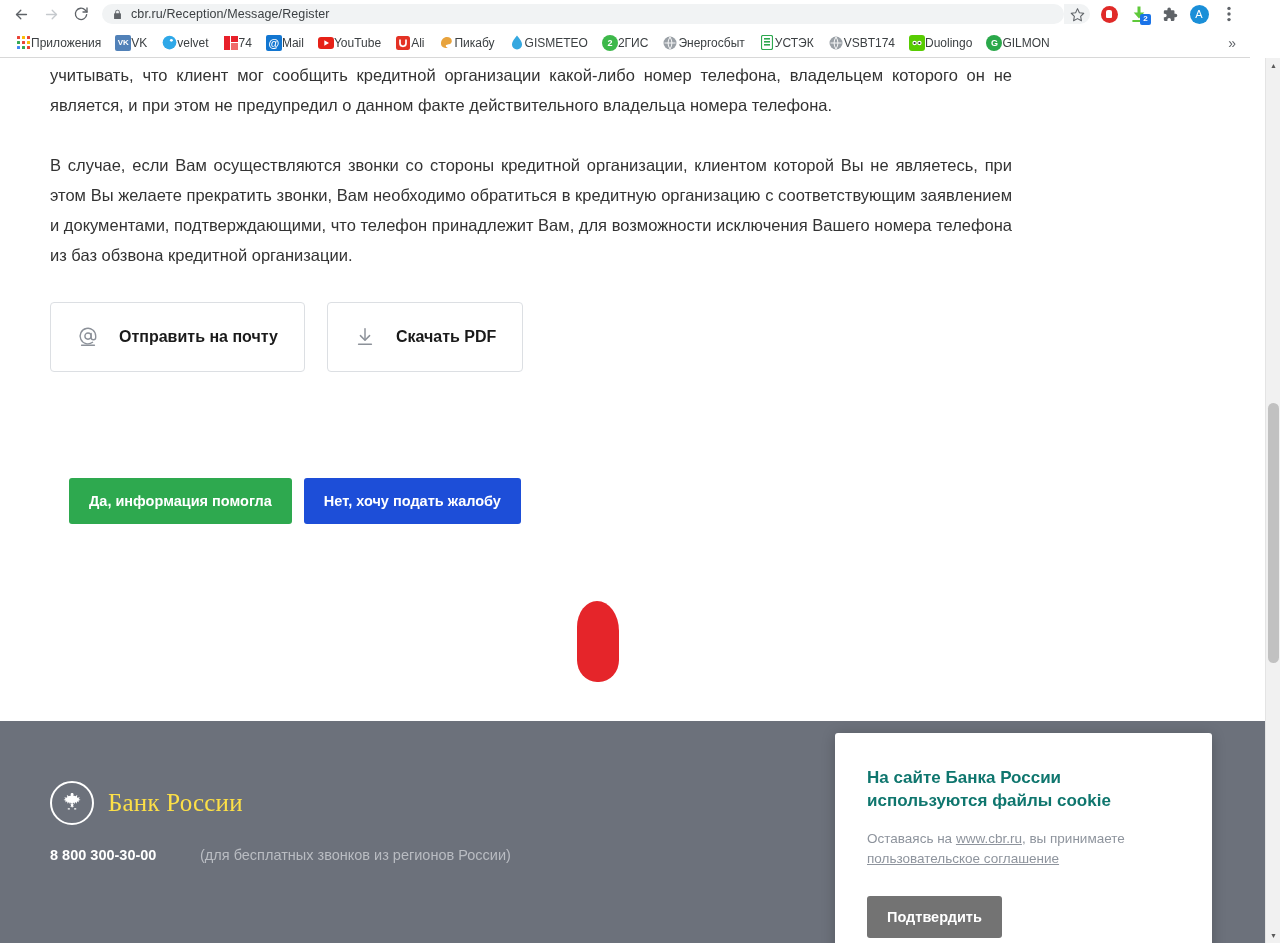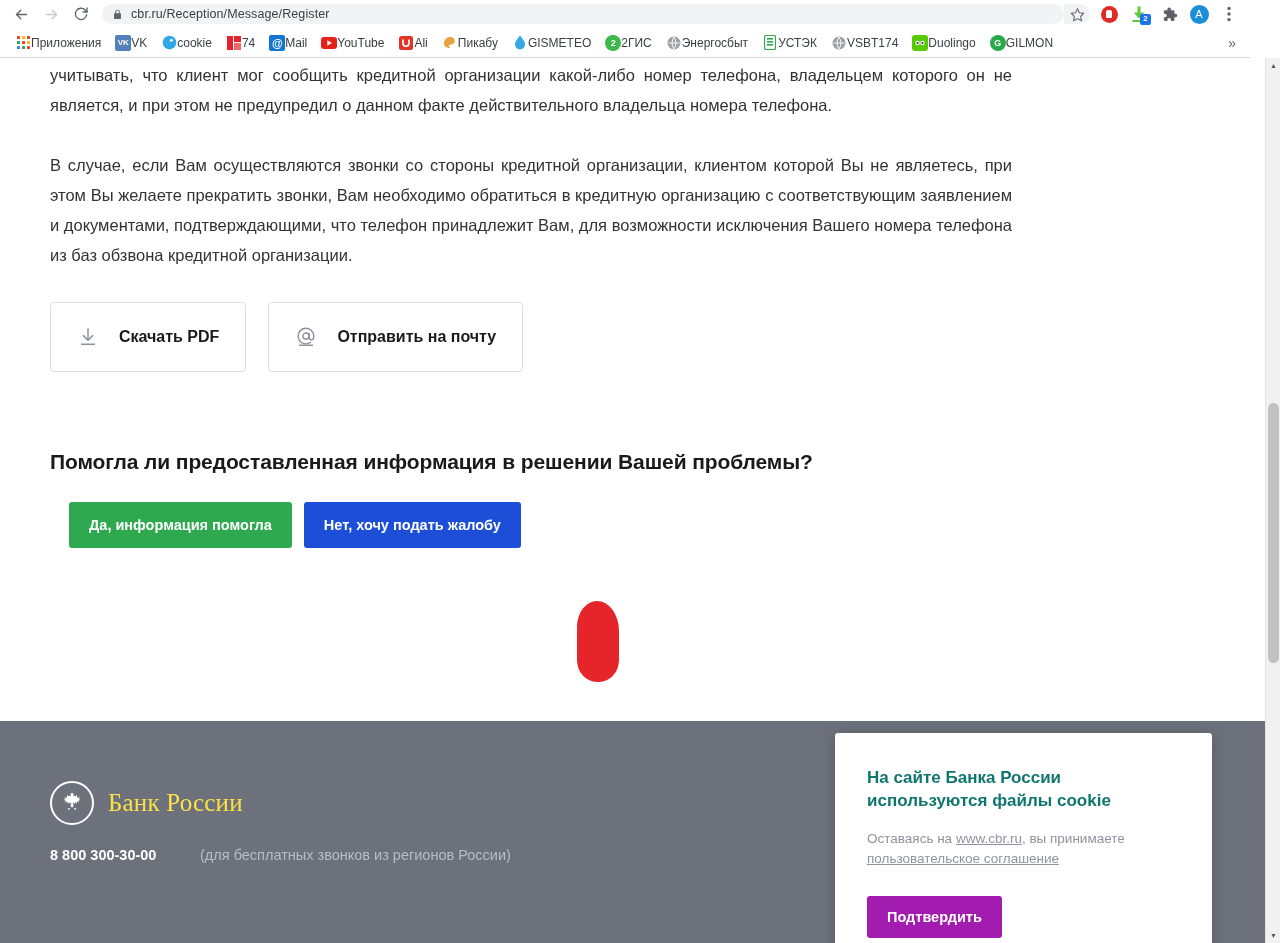--- a/index.html
+++ b/index.html
@@ -303,21 +303,21 @@
   }
   .cookie-text {
     margin-top: 17px;
     font-size: 13.5px;
     line-height: 20px;
     color: #8e949d;
   }
   .cookie-text a { color: #8e949d; text-decoration: underline; }
   .cookie-btn {
     margin-top: 27px;
-    background: #a21caf;
+    background: #737373;
     border: none;
     border-radius: 3px;
     color: #fff;
     font-size: 14.5px;
     font-weight: bold;
     font-family: "Liberation Sans", sans-serif;
     height: 42px;
     padding: 0 20px;
     cursor: pointer;
   }
@@ -449,21 +449,21 @@
       <span>VK</span>
     </div>
 
     <div class="bm">
       <span class="bm-ico" style="background:transparent;">
         <svg width="15" height="15" viewBox="0 0 24 24">
             <circle cx="12" cy="12" r="11" fill="#2fa8e8"></circle>
             <circle cx="15" cy="8.5" r="2.3" fill="#fff"></circle>
           </svg>
       </span>
-      <span>cookie</span>
+      <span>velvet</span>
     </div>
 
     <div class="bm">
       <span class="bm-ico" style="background:transparent;">
         <svg width="14" height="14" viewBox="0 0 14 14">
             <rect x="0" y="0" width="6" height="14" fill="#e8202a"></rect>
             <rect x="7" y="0" width="7" height="6" fill="#e8202a"></rect>
             <rect x="7" y="7" width="7" height="7" fill="#f06a6a"></rect>
           </svg>
       </span>
@@ -573,44 +573,43 @@
 
 <div class="viewport">
   <div class="page">
 
     <div class="article">
       <p>учитывать, что клиент мог сообщить кредитной организации какой-либо номер телефона, владельцем которого он не является, и при этом не предупредил о данном факте действительного владельца номера телефона.</p>
       <p class="last">В случае, если Вам осуществляются звонки со стороны кредитной организации, клиентом которой Вы не являетесь, при этом Вы желаете прекратить звонки, Вам необходимо обратиться в кредитную организацию с соответствующим заявлением и документами, подтверждающими, что телефон принадлежит Вам, для возможности исключения Вашего номера телефона из баз обзвона кредитной организации.</p>
     </div>
 
     <div class="doc-actions">
+      <div class="doc-btn">
+        <span class="doc-ico">
+          <svg width="22" height="22" viewBox="0 0 24 24" fill="none" stroke="#8c9199" stroke-width="1.5" stroke-linecap="round">
+              <circle cx="12" cy="11" r="3.4"></circle>
+              <path d="M15.4 8v4.5a2.5 2.5 0 0 0 5 0V11a8.5 8.5 0 1 0-3.4 6.8"></path>
+              <line x1="5" y1="21" x2="19" y2="21"></line>
+            </svg>
+        </span>
+        <span class="doc-btn-label">Отправить на почту</span>
+      </div>
       <div class="doc-btn">
         <span class="doc-ico">
           <svg width="22" height="22" viewBox="0 0 24 24" fill="none" stroke="#8c9199" stroke-width="1.6" stroke-linecap="round" stroke-linejoin="round">
               <line x1="12" y1="3" x2="12" y2="15"></line>
               <polyline points="7 10.5 12 15.5 17 10.5"></polyline>
               <line x1="5" y1="20" x2="19" y2="20"></line>
             </svg>
         </span>
         <span class="doc-btn-label">Скачать PDF</span>
       </div>
-      <div class="doc-btn">
-        <span class="doc-ico">
-          <svg width="22" height="22" viewBox="0 0 24 24" fill="none" stroke="#8c9199" stroke-width="1.5" stroke-linecap="round">
-              <circle cx="12" cy="11" r="3.4"></circle>
-              <path d="M15.4 8v4.5a2.5 2.5 0 0 0 5 0V11a8.5 8.5 0 1 0-3.4 6.8"></path>
-              <line x1="5" y1="21" x2="19" y2="21"></line>
-            </svg>
-        </span>
-        <span class="doc-btn-label">Отправить на почту</span>
-      </div>
     </div>
 
     <div class="feedback">
-      <h2>Помогла ли предоставленная информация в решении Вашей проблемы?</h2>
       <div class="feedback-btns">
         <button class="fb-btn" style="background:#2ea94f">Да, информация помогла</button>
         <button class="fb-btn" style="background:#1d4ed8">Нет, хочу подать жалобу</button>
       </div>
     </div>
 
     <div class="annotation-blob"></div>
 
     <div class="footer">
       <div class="footer-brand">

